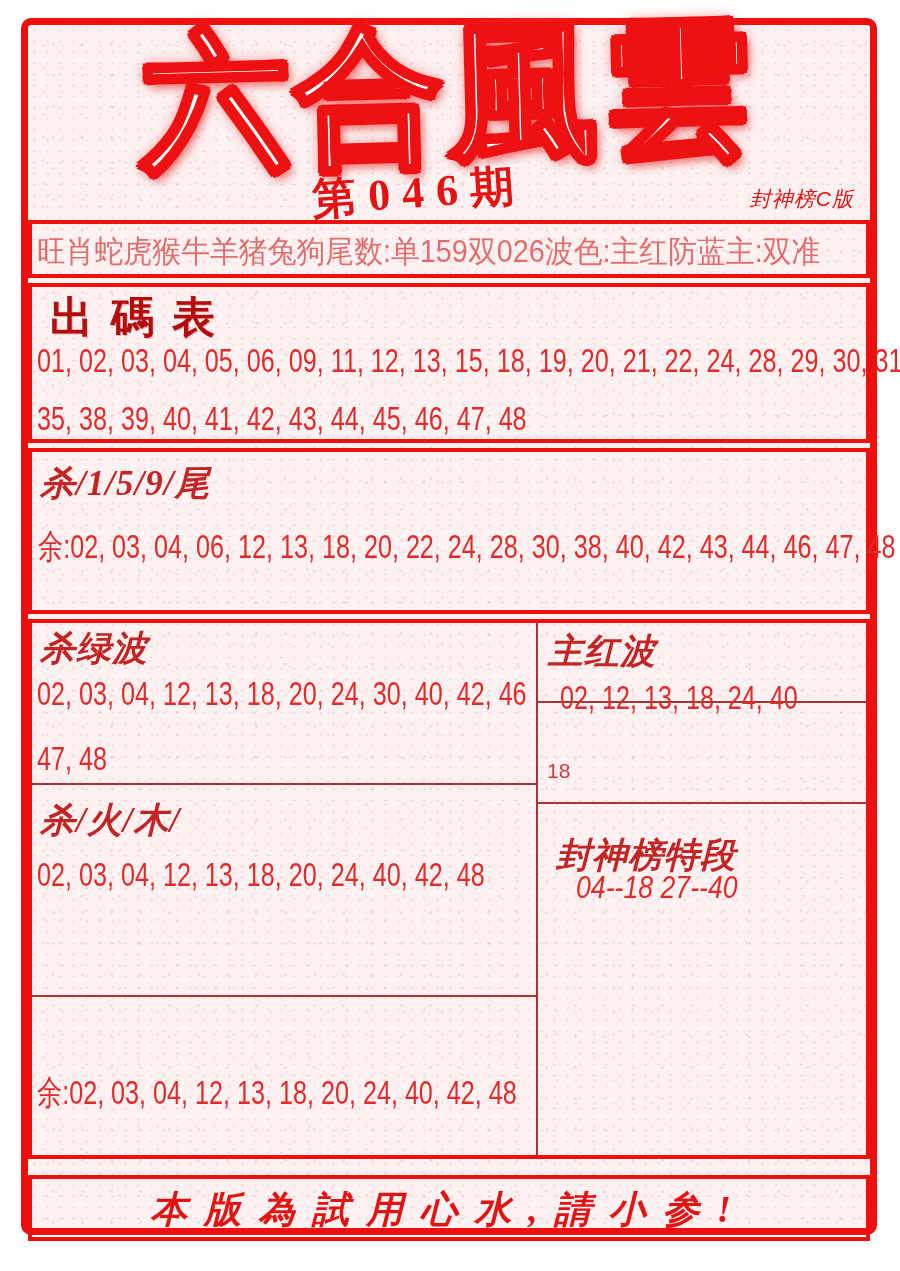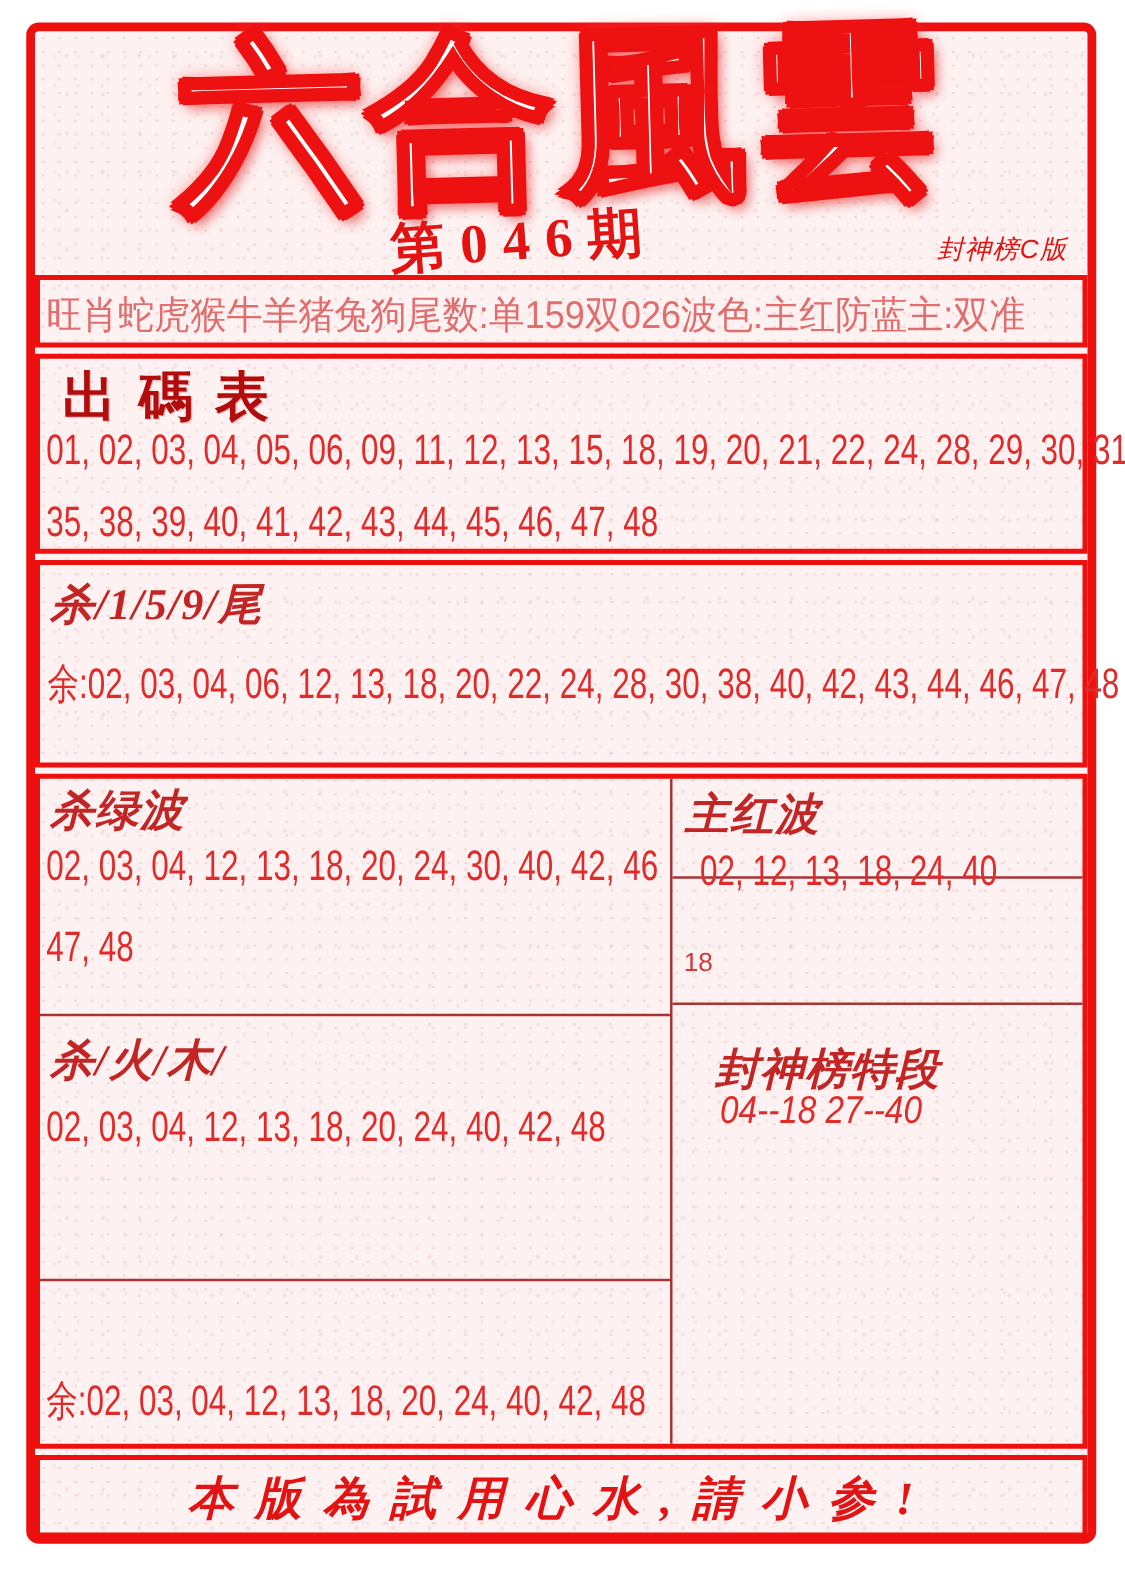--- a/index.html
+++ b/index.html
@@ -49,21 +49,21 @@
   }
   
   .box{
     box-sizing:border-box;width:100%;position:relative;
     border:4px solid #ee0f0f;background:transparent;
   }
   .box-hotline{height:58px;}
   .box-chuma{height:160px;margin-top:5px;}
   .box-sha159{height:166px;margin-top:5px;}
   .box-grid{height:540px;margin-top:5px;padding:0;display:flex;}
-  .box-footer{height:66px;margin-top:5px;}
+  .box-footer{height:66px;margin-top:16px;}
   
   .hotline{
     position:absolute;top:7px;left:5px;white-space:nowrap;
     font-size:31px;color:#e06e6e;letter-spacing:0;
     transform:scaleX(0.93);transform-origin:0 50%;
   }
   .sec-header{
     position:absolute;top:2px;left:0;right:0;text-align:left;
     font-family:"Liberation Serif",serif;font-weight:bold;
     font-size:43px;letter-spacing:18px;color:#b30c0c;
@@ -91,21 +91,21 @@
   }
   .footer-text{
     position:absolute;left:0;right:0;top:6px;text-align:center;
     font-family:"Liberation Serif",serif;font-style:italic;font-weight:bold;
     font-size:37px;letter-spacing:17px;color:#e41313;white-space:nowrap;
   }
   
   .col-left{width:506px;box-sizing:border-box;border-right:2px solid #a83434;display:flex;flex-direction:column;}
   .col-right{flex:1;display:flex;flex-direction:column;}
   .cell{position:relative;box-sizing:border-box;}
-  .cell-a{height:190px;border-bottom:2px solid #a83434;}
+  .cell-a{height:162px;border-bottom:2px solid #a83434;}
   .cell-b{height:212px;border-bottom:2px solid #a83434;}
   .cell-c{flex:1;}
   .cell-d{height:80px;border-bottom:2px solid #a83434;}
   .cell-e{height:101px;border-bottom:2px solid #a83434;}
   .cell-f{flex:1;}
 </style>
 </head>
 <body>
 
 <div class="frame">
@@ -148,21 +148,21 @@
     </div>
     <div class="col-right">
       <div class="cell cell-d">
         <div class="kill-header" style="top:5px;left:10px;">主红波</div>
         <div class="nums" style="top:55px;left:22px;">02, 12, 13, 18, 24, 40</div>
       </div>
       <div class="cell cell-e">
         <div class="single-num">18</div>
       </div>
       <div class="cell cell-f">
-        <div class="kill-header" style="top:28px;left:34px;">封神榜特段</div>
+        <div class="kill-header" style="top:28px;left:18px;">封神榜特段</div>
         <div class="special-line" style="top:66px;left:38px;">04--18 27--40</div>
       </div>
     </div>
   </div>
 
   <div class="box box-footer">
     <div class="footer-text">本版為試用心水,請小参!</div>
   </div>
 
 </div>

